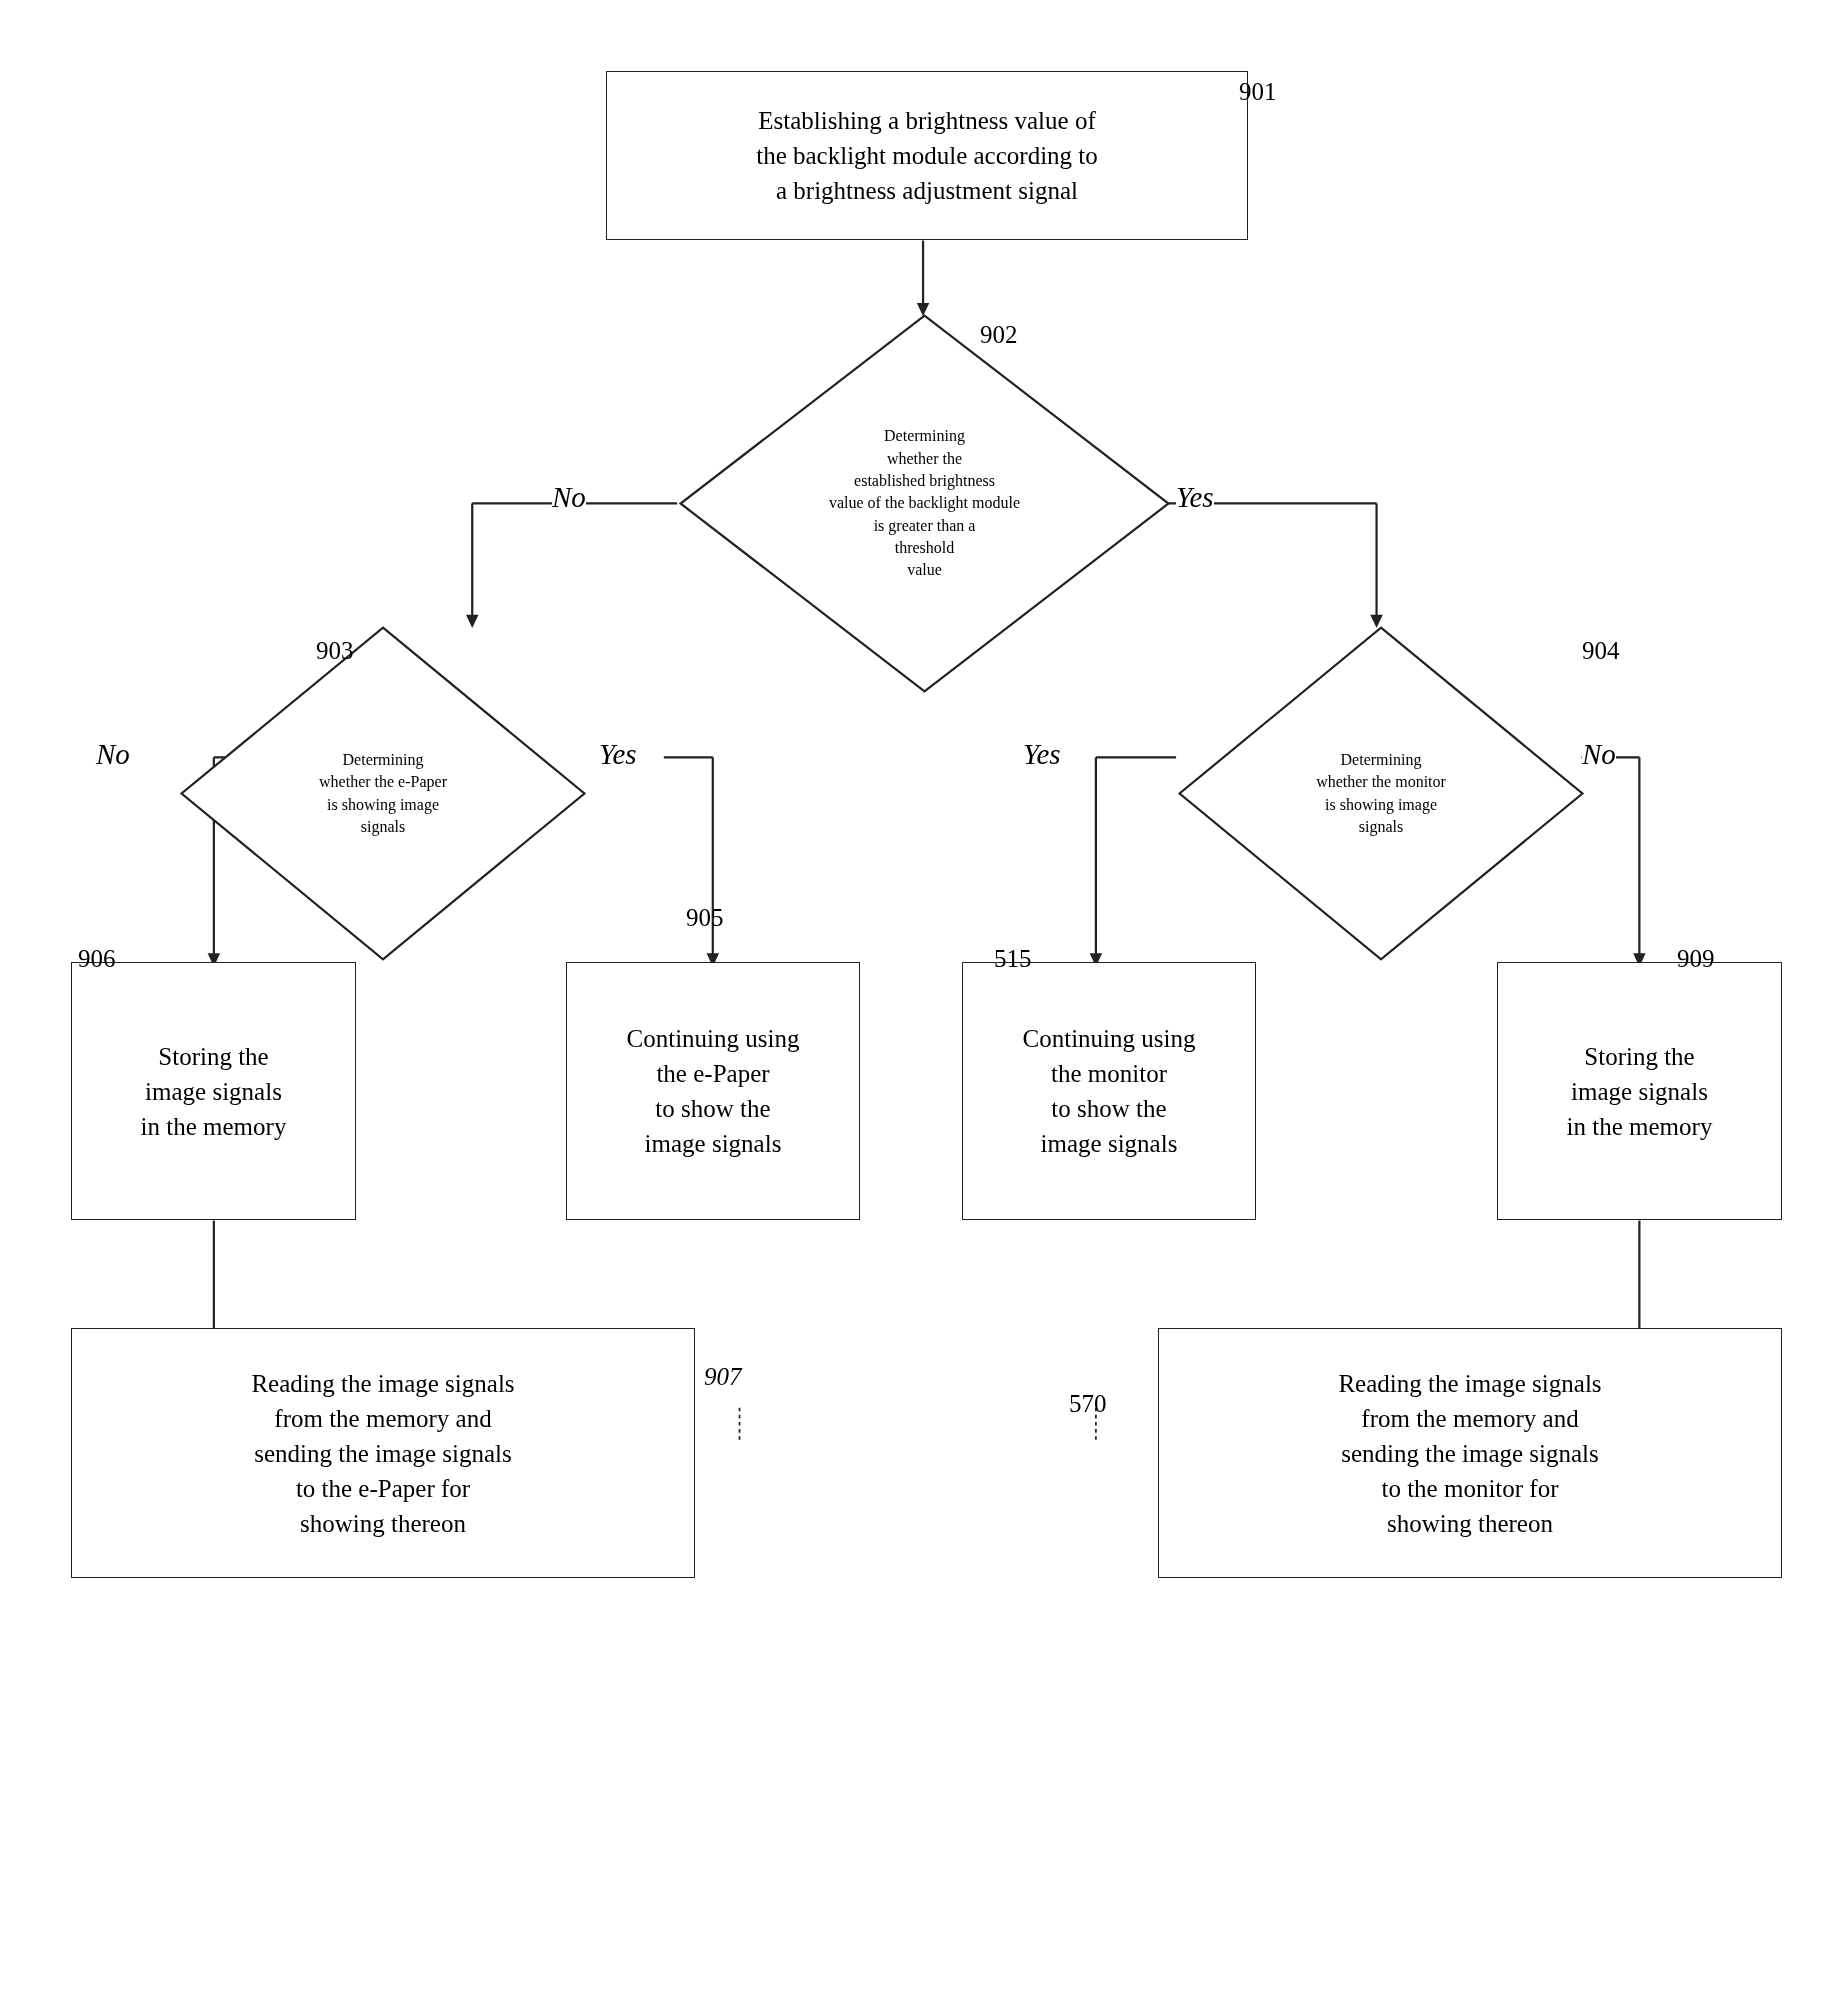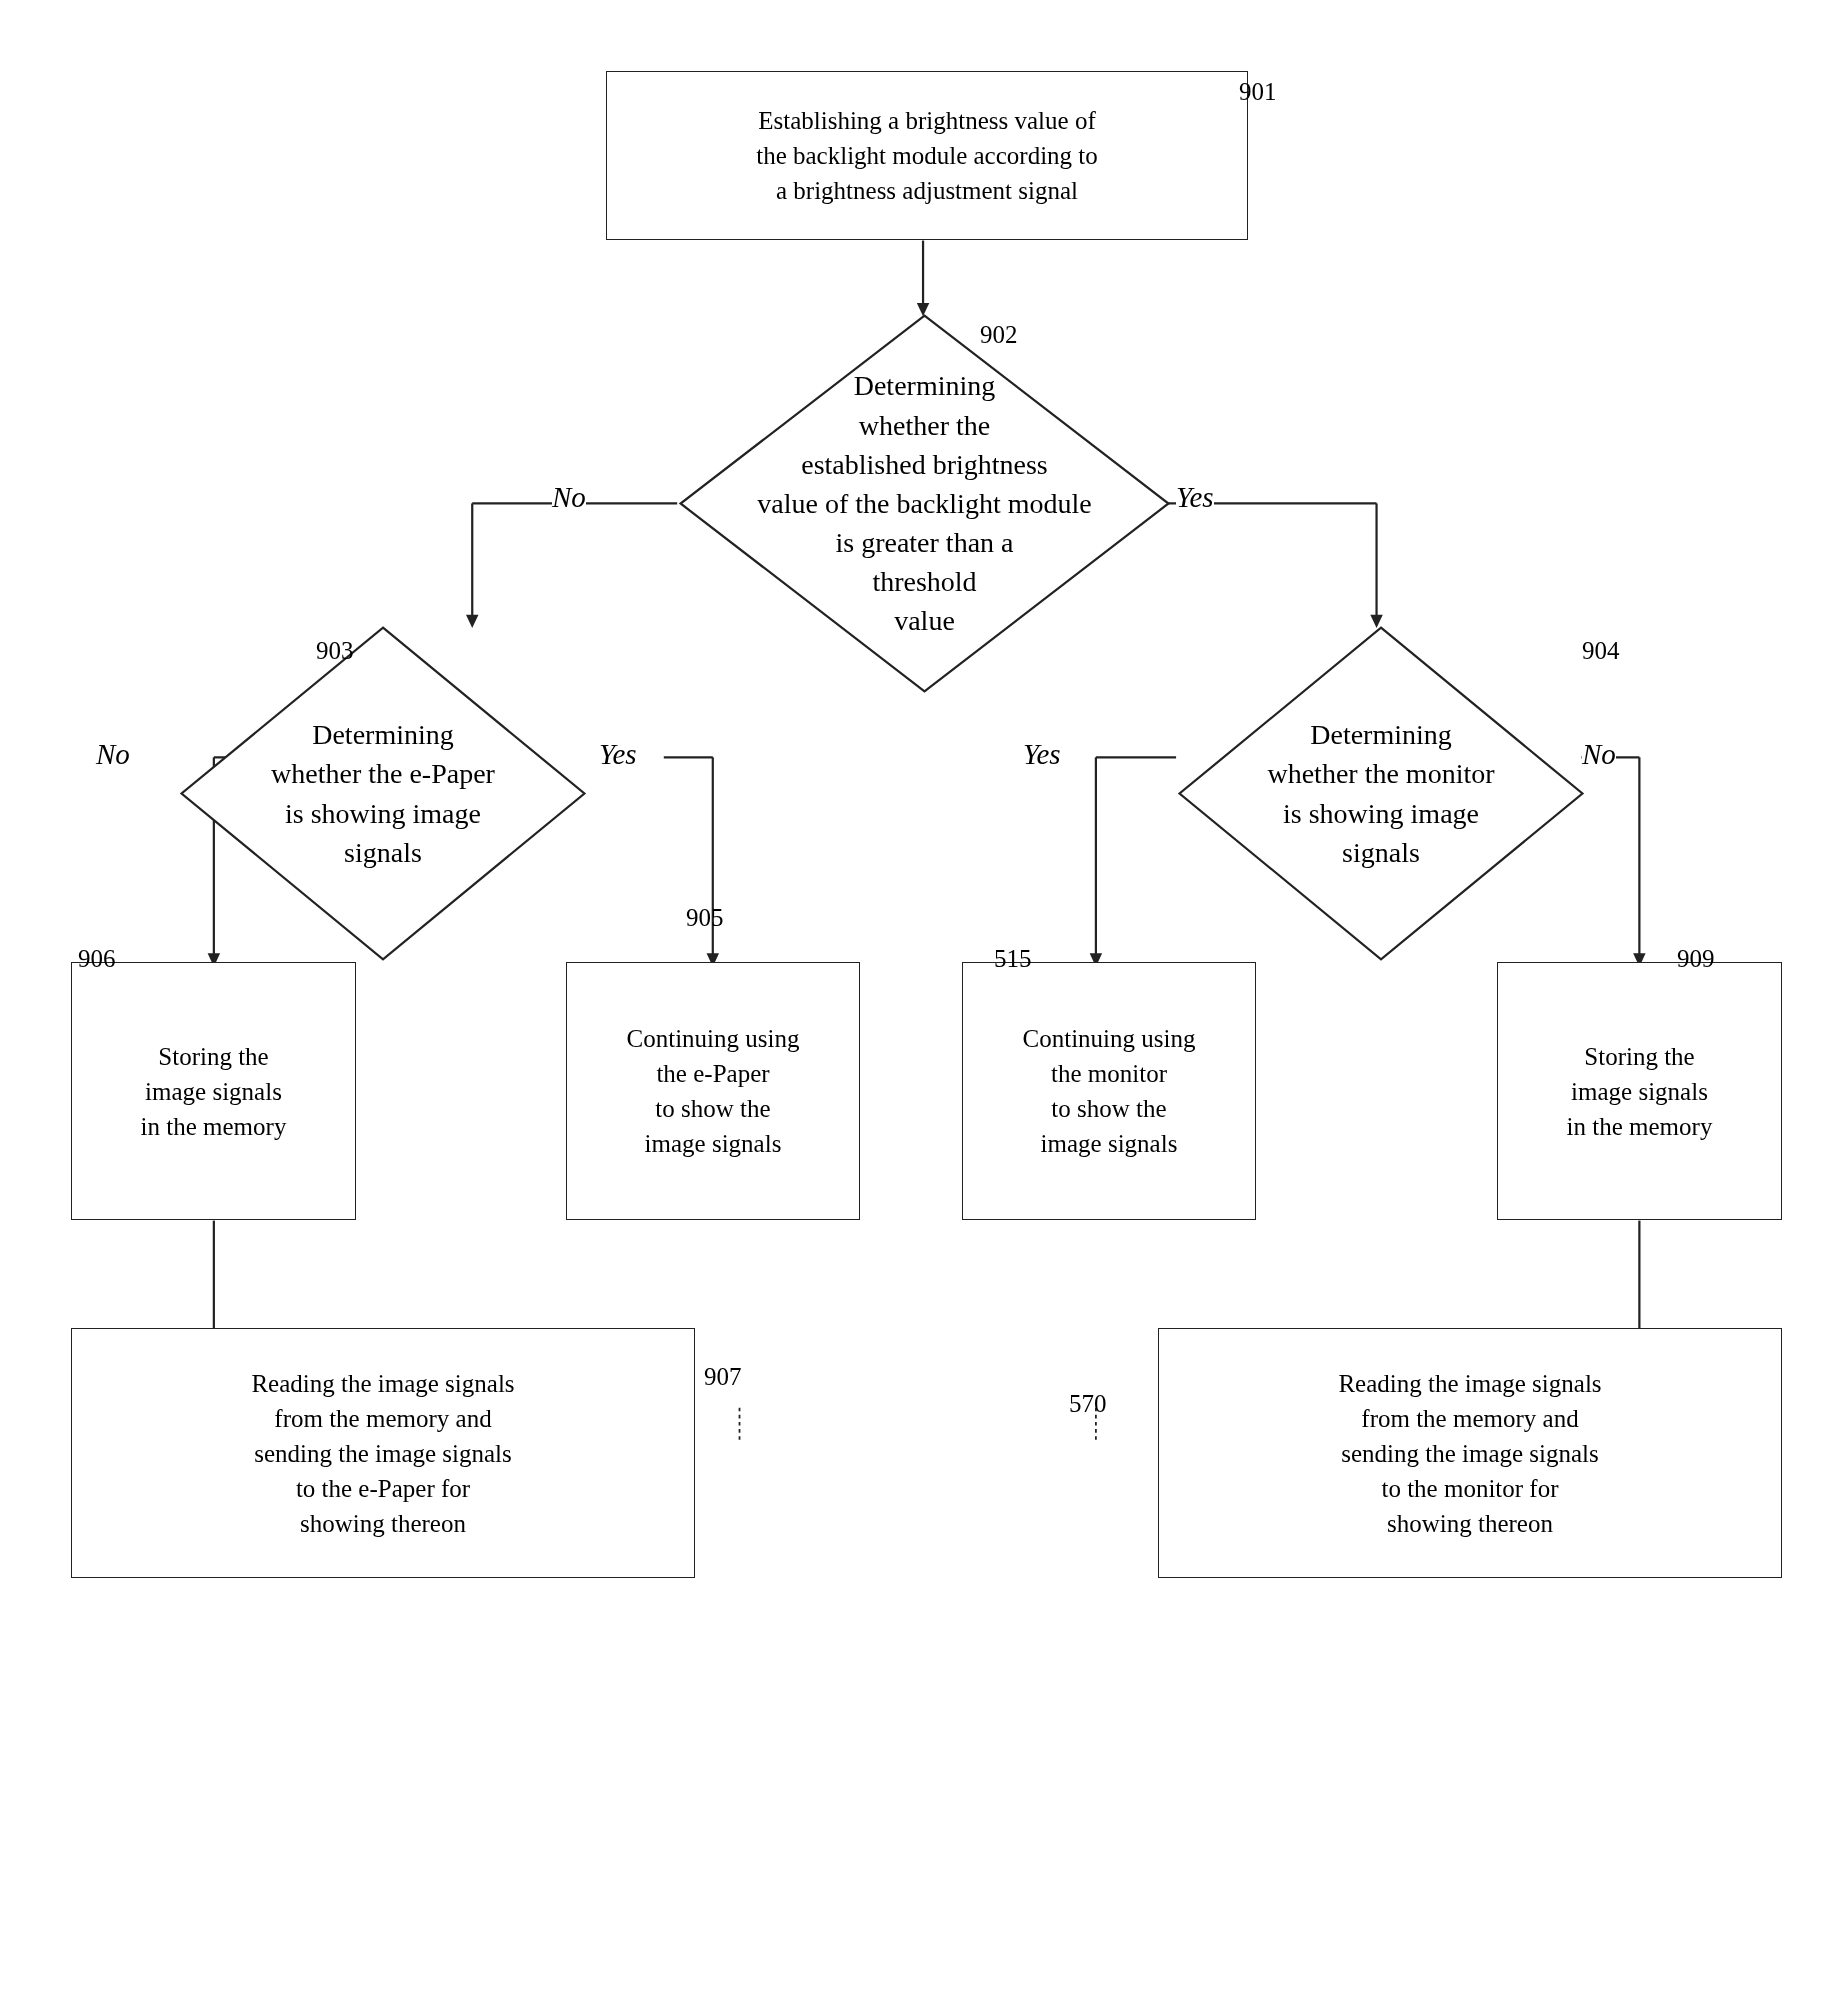--- a/index.html
+++ b/index.html
@@ -50,21 +50,21 @@
 
     .fc-diamond svg {
       position: absolute;
       top: 0; left: 0;
     }
 
     .fc-diamond-text {
       position: relative;
       z-index: 2;
       text-align: center;
-      font-size: 28px;
+      font-size: 16px;
       line-height: 1.4;
       padding: 9px;
     }
 
     
     .lines-svg {
       position: absolute;
       top: 0; left: 0;
       width: 100%;
       height: 100%;
@@ -277,21 +277,21 @@
   </div>
 
   <div class="fc-box" style="left:71px; top:1328px; width:624px; height:250px;">
     <span style="white-space:pre-line;">Reading the image signals
 from the memory and
 sending the image signals
 to the e-Paper for
 showing thereon</span>
   </div>
 
-  <div class="step-num" style="left:704px; top:1363px;">
+  <div class="step-num" style="left:704px; top:1363px;font-style:italic;">
     <span>907</span>
   </div>
 
   <div class="fc-box" style="left:1158px; top:1328px; width:624px; height:250px;">
     <span style="white-space:pre-line;">Reading the image signals
 from the memory and
 sending the image signals
 to the monitor for
 showing thereon</span>
   </div>

